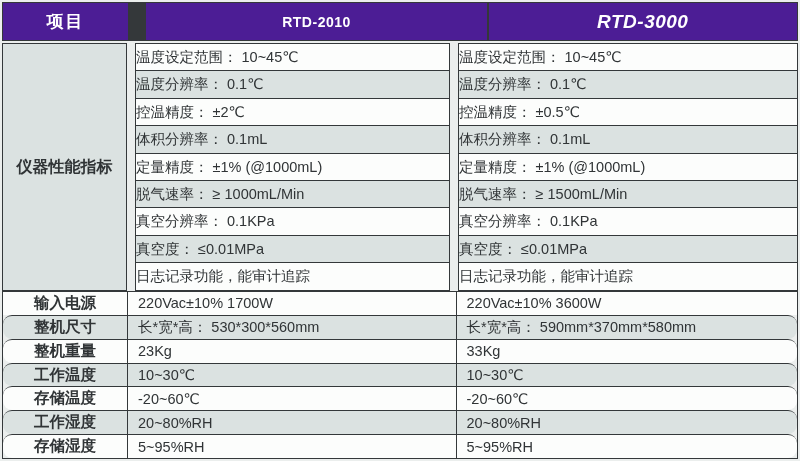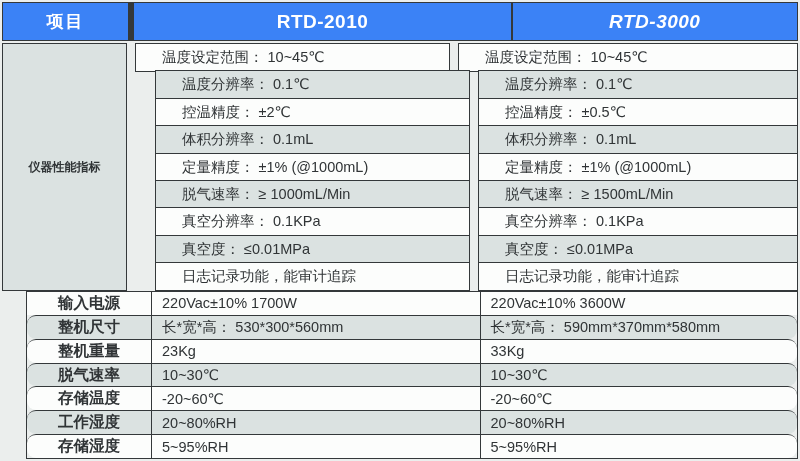--- a/index.html
+++ b/index.html
@@ -17,73 +17,73 @@
   }
   
   .hdr{
     display:flex;
     height:39px;
     border:1.5px solid #34383a;
     box-sizing:border-box;
     background:#34383a;
   }
   .hdr-cell{
-    background:#3b82f6;
+    background:#4c1d95;
     color:#fff;
     display:flex;align-items:center;justify-content:center;
     font-weight:bold;
     box-sizing:border-box;
   }
   .hdr-c1{width:125px;font-size:17px;letter-spacing:2px;}
-  .hdr-c2{width:377px;margin-left:6px;font-size:19px;letter-spacing:.5px;}
+  .hdr-c2{width:341px;margin-left:18px;font-size:14px;letter-spacing:.5px;}
   .hdr-c3{flex:1;margin-left:1.5px;font-size:19px;letter-spacing:.5px;font-style:italic;}
   
   .perf{
     display:flex;
     height:248px;
     margin-top:2px;
   }
   .perf-label{
     box-sizing:border-box;
     width:125px;
     border:1.5px solid #34383a;
     background:#dbe2e1;
     display:flex;align-items:center;justify-content:center;
-    font-size:12px;font-weight:600;
+    font-size:16px;font-weight:600;
   }
   .perf-rows{
     flex:1;
     display:flex;flex-direction:column;
     padding-left:8px;
   }
   .p-row{
     flex:1;
     display:flex;
     min-height:0;
   }
-  .p-row + .p-row{margin-top:-1.5px;margin-left:20px;}
+  .p-row + .p-row{margin-top:-1.5px;}
   .p-cell{
     box-sizing:border-box;
     border:1.5px solid #34383a;
     background:#fcfdfc;
     display:flex;align-items:center;
-    padding:0 4px 0 26px;
+    padding:0 4px 0 0;
     font-size:14.5px;
     white-space:nowrap;
     overflow:hidden;
   }
   .p-c2{width:315px;}
   .p-c3{flex:1;margin-left:8px;}
   .p-row:nth-child(even) .p-cell{background:#dbe2e1;}
   
   .gen{
     box-sizing:border-box;
     height:168px;
     border:1.5px solid #34383a;
-    display:flex;flex-direction:column;margin-left:24px;
+    display:flex;flex-direction:column;
   }
   .g-row{
     flex:1;
     display:flex;
     background:#fcfdfc;
     min-height:0;
   }
   .g-row:nth-child(even){background:#dbe2e1;}
   .g-row + .g-row{border-top:1.5px solid #34383a;border-radius:9px;}
   .g-label{
@@ -166,21 +166,21 @@
       <div class="g-label">整机尺寸</div>
       <div class="g-cell g-c2">长*宽*高： 530*300*560mm</div>
       <div class="g-cell g-c3">长*宽*高： 590mm*370mm*580mm</div>
     </div>
     <div class="g-row">
       <div class="g-label">整机重量</div>
       <div class="g-cell g-c2">23Kg</div>
       <div class="g-cell g-c3">33Kg</div>
     </div>
     <div class="g-row">
-      <div class="g-label">脱气速率</div>
+      <div class="g-label">工作温度</div>
       <div class="g-cell g-c2">10~30℃</div>
       <div class="g-cell g-c3">10~30℃</div>
     </div>
     <div class="g-row">
       <div class="g-label">存储温度</div>
       <div class="g-cell g-c2">-20~60℃</div>
       <div class="g-cell g-c3">-20~60℃</div>
     </div>
     <div class="g-row">
       <div class="g-label">工作湿度</div>

